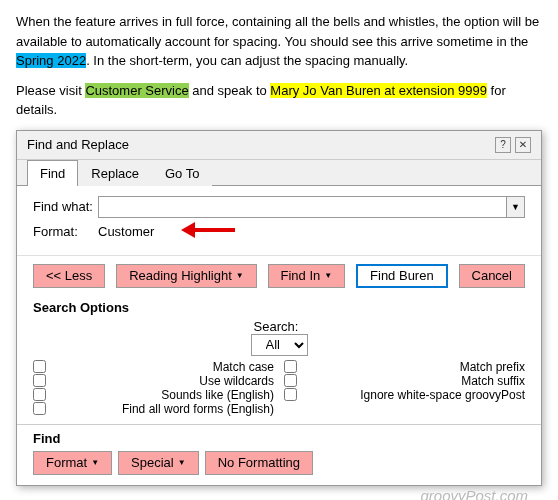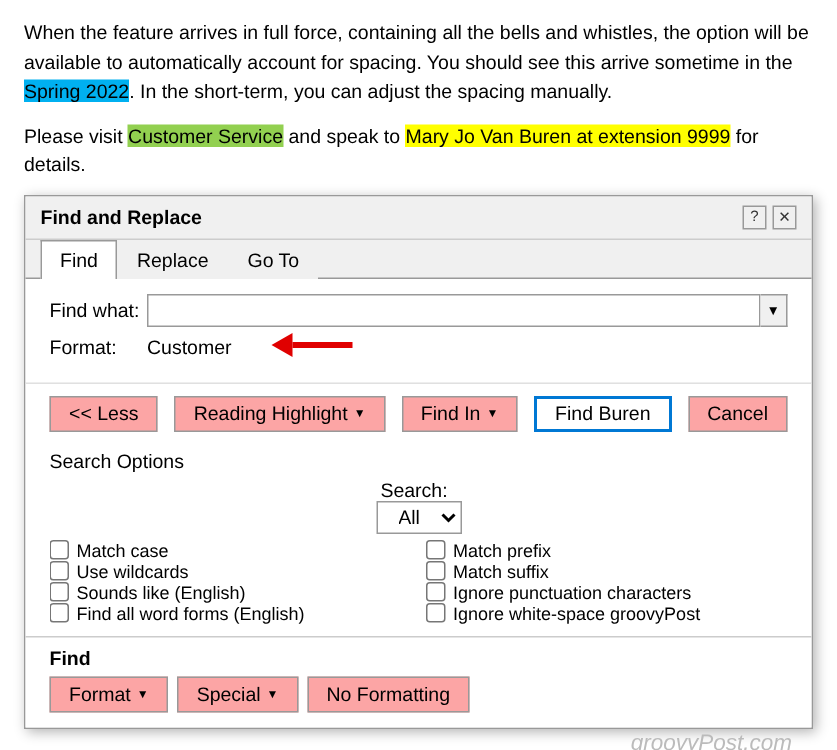--- a/index.html
+++ b/index.html
@@ -38,21 +38,21 @@
     .dialog-titlebar {
       background: #f0f0f0;
       border-bottom: 1px solid #ccc;
       padding: 6px 10px;
       display: flex;
       align-items: center;
       justify-content: space-between;
     }
     .dialog-title {
       font-size: 13px;
-      font-weight: bold;
+      font-weight: normal;
       color: #000;
     }
     .dialog-controls {
       display: flex;
       gap: 4px;
       align-items: center;
     }
     .dialog-ctrl-btn {
       width: 16px;
       height: 16px;
@@ -186,21 +186,21 @@
     .btn-dropdown::after {
       content: '▼';
       font-size: 8px;
     }
     .search-options {
       background: #fff;
       padding: 6px 16px 8px 16px;
     }
     .search-options-title {
       font-size: 13px;
-      font-weight: normal;
+      font-weight: bold;
       margin-bottom: 4px;
       color: #000;
     }
     .search-row {
       display: flex;
       align-items: center;
       margin-bottom: 4px;
       flex-direction: column;
     }
     .search-label {
@@ -218,20 +218,21 @@
       display: grid;
       grid-template-columns: 1fr 1fr;
       gap: 2px 10px;
       margin-top: 4px;
     }
     .checkbox-item {
       display: flex;
       align-items: center;
       gap: 5px;
       font-size: 12px;
+      justify-content: space-between;
     }
     .checkbox-item input[type=checkbox] {
       width: 13px;
       height: 13px;
     }
     .bottom-section {
       background: #fff;
       border-top: 1px solid #ccc;
       padding: 6px 16px 10px 16px;
     }
@@ -347,24 +348,20 @@
           <div class="checkbox-item">
             <input type="checkbox" style="">
               <span>Match prefix</span>
           </div>
           <div class="checkbox-item">
             <input type="checkbox" style="">
               <span>Match suffix</span>
           </div>
           <div class="checkbox-item">
             <input type="checkbox" style="">
-              <span>Ignore punctuation characters</span>
-          </div>
-          <div class="checkbox-item">
-            <input type="checkbox" style="">
               <span>Ignore white-space groovyPost</span>
           </div>
         </div>
       </div>
     </div>
 
     <div class="bottom-section">
       <div class="bottom-section-title">Find</div>
       <div class="bottom-buttons">
         <button class="btn btn-dropdown">

